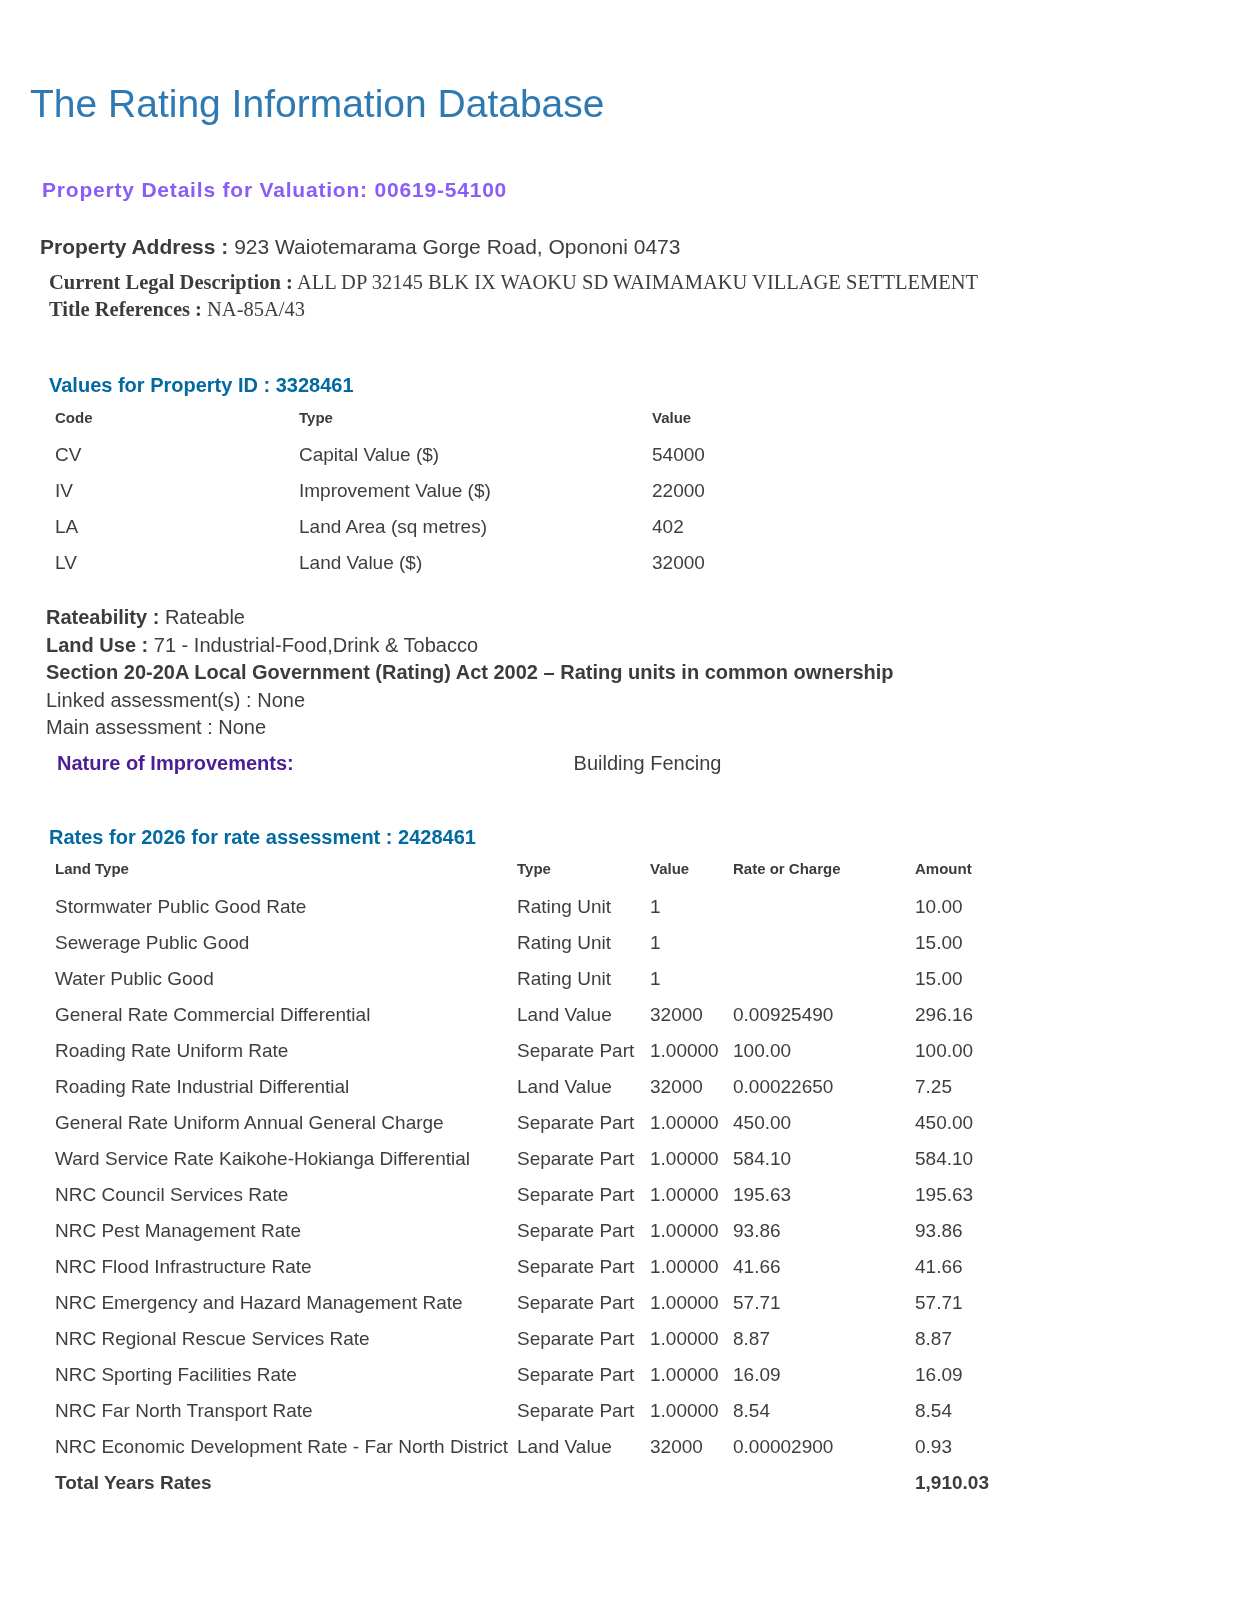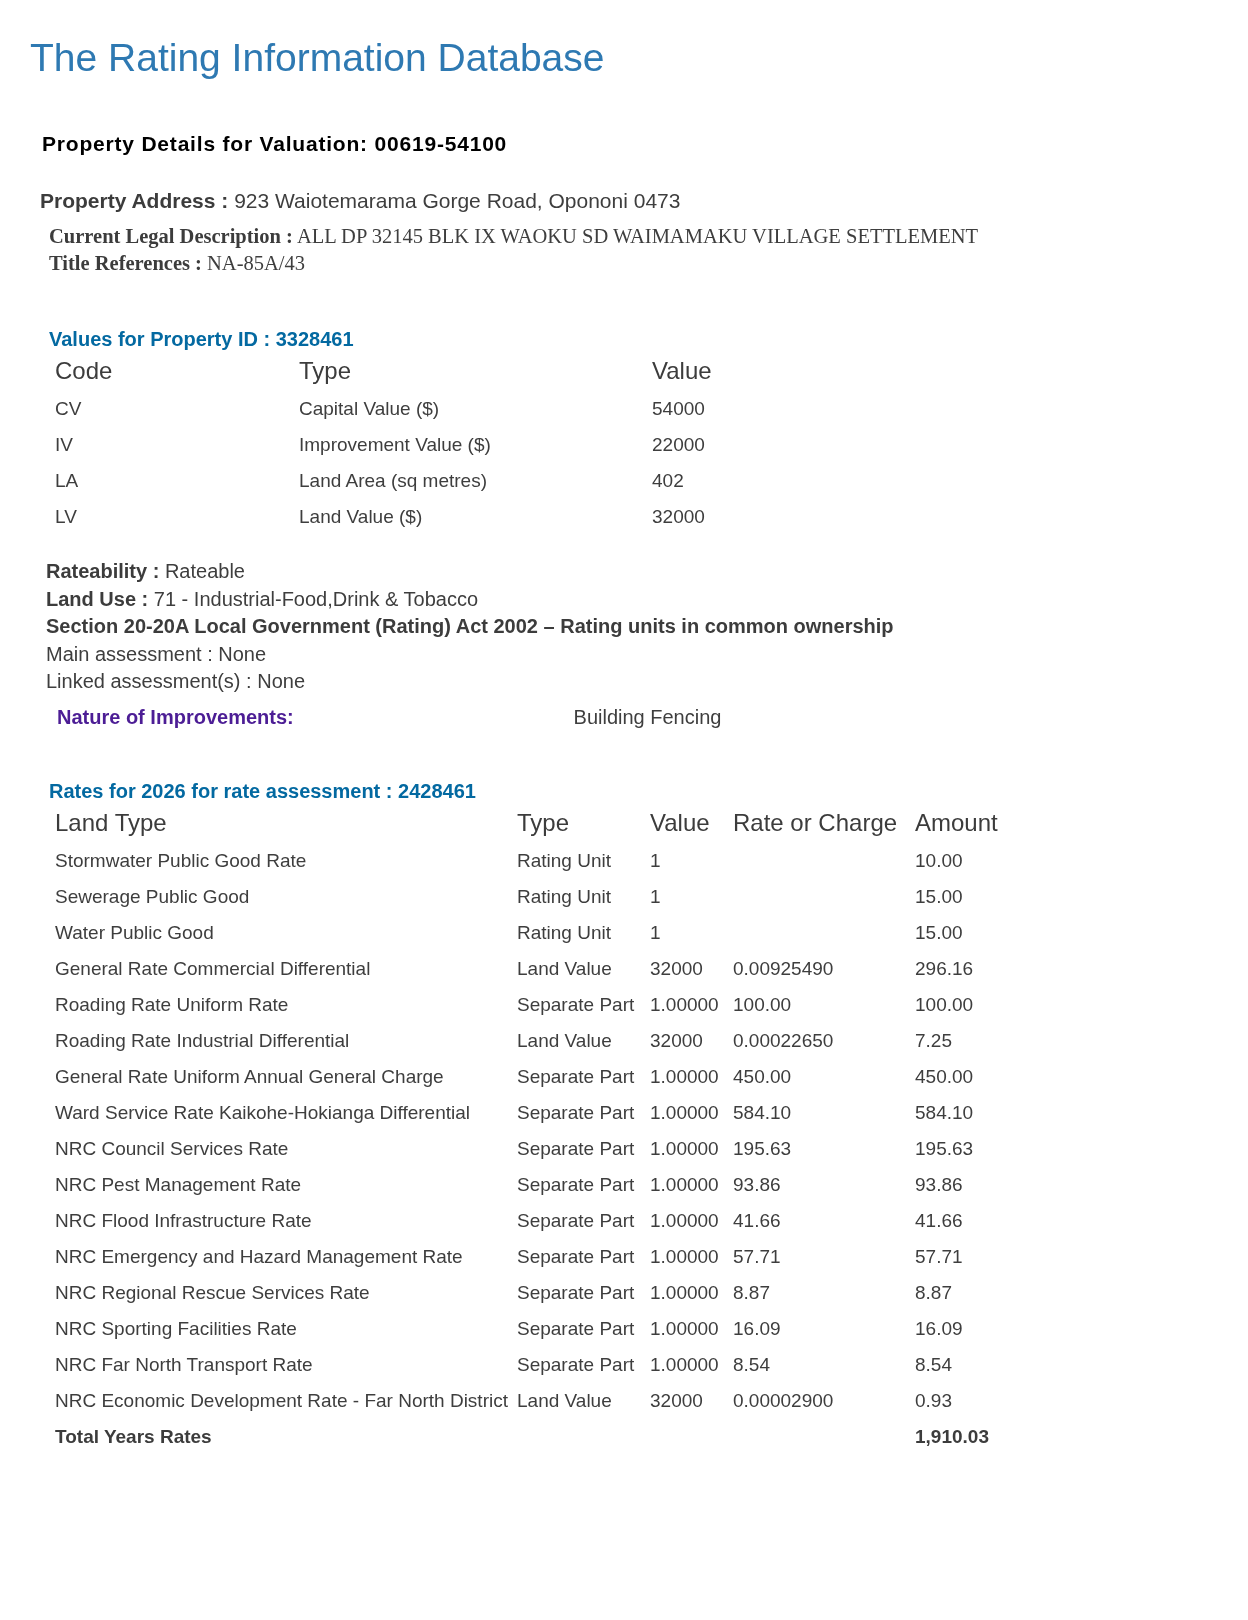--- a/index.html
+++ b/index.html
@@ -9,35 +9,36 @@
   }
   body {
     width: 1248px;
     height: 1620px;
     overflow: hidden;
     font-family: "Liberation Sans", "DejaVu Sans", sans-serif;
     color: #3e3e3e;
   }
   .page {
     padding: 34px 22px 0 30px;
+    margin-top: 46px;
   }
   .page-title {
     margin: 0;
     font-size: 39px;
     line-height: 48px;
     font-weight: 400;
     color: #2e79b2;
     letter-spacing: 0px;
   }
   .details-heading {
     margin: 50px 0 0 12px;
     font-size: 21px;
     font-weight: 700;
     letter-spacing: 0.8px;
-    color: #000000;
+    color: #8b5cf6;
   }
   .address-block {
     margin-top: 31px;
   }
   .address-line {
     margin-left: 10px;
     font-size: 21px;
     line-height: 27px;
   }
   .sub-line {
@@ -66,22 +67,22 @@
   th, td {
     padding: 0;
     text-align: left;
     vertical-align: middle;
     font-size: 19px;
     color: #3e3e3e;
     white-space: nowrap;
     overflow: hidden;
   }
   th {
-    font-size: 24px;
-    font-weight: 400;
+    font-size: 15px;
+    font-weight: 700;
     color: #3c3c3c;
     height: 40px;
   }
   tbody tr td { height: 36px; }
 
   .values-table {
     margin: 0 0 0 25px;
     width: 720px;
   }
   .info-block {
@@ -173,22 +174,22 @@
   <div class="info-block">
     <div>
       <span class="lbl">Rateability :</span>
       <span>Rateable</span>
     </div>
     <div>
       <span class="lbl">Land Use :</span>
       <span>71 - Industrial-Food,Drink &amp; Tobacco</span>
     </div>
     <div class="lbl">Section 20-20A Local Government (Rating) Act 2002 – Rating units in common ownership</div>
+    <div>Linked assessment(s) : None</div>
     <div>Main assessment : None</div>
-    <div>Linked assessment(s) : None</div>
   </div>
 
   <div class="improvements-line">
     <span class="improvements-label">Nature of Improvements:</span>
     <span>Building Fencing</span>
   </div>
 
   <div class="section-heading rates-heading">Rates for 2026 for rate assessment : 2428461</div>
 
   <table class="rates-table">

